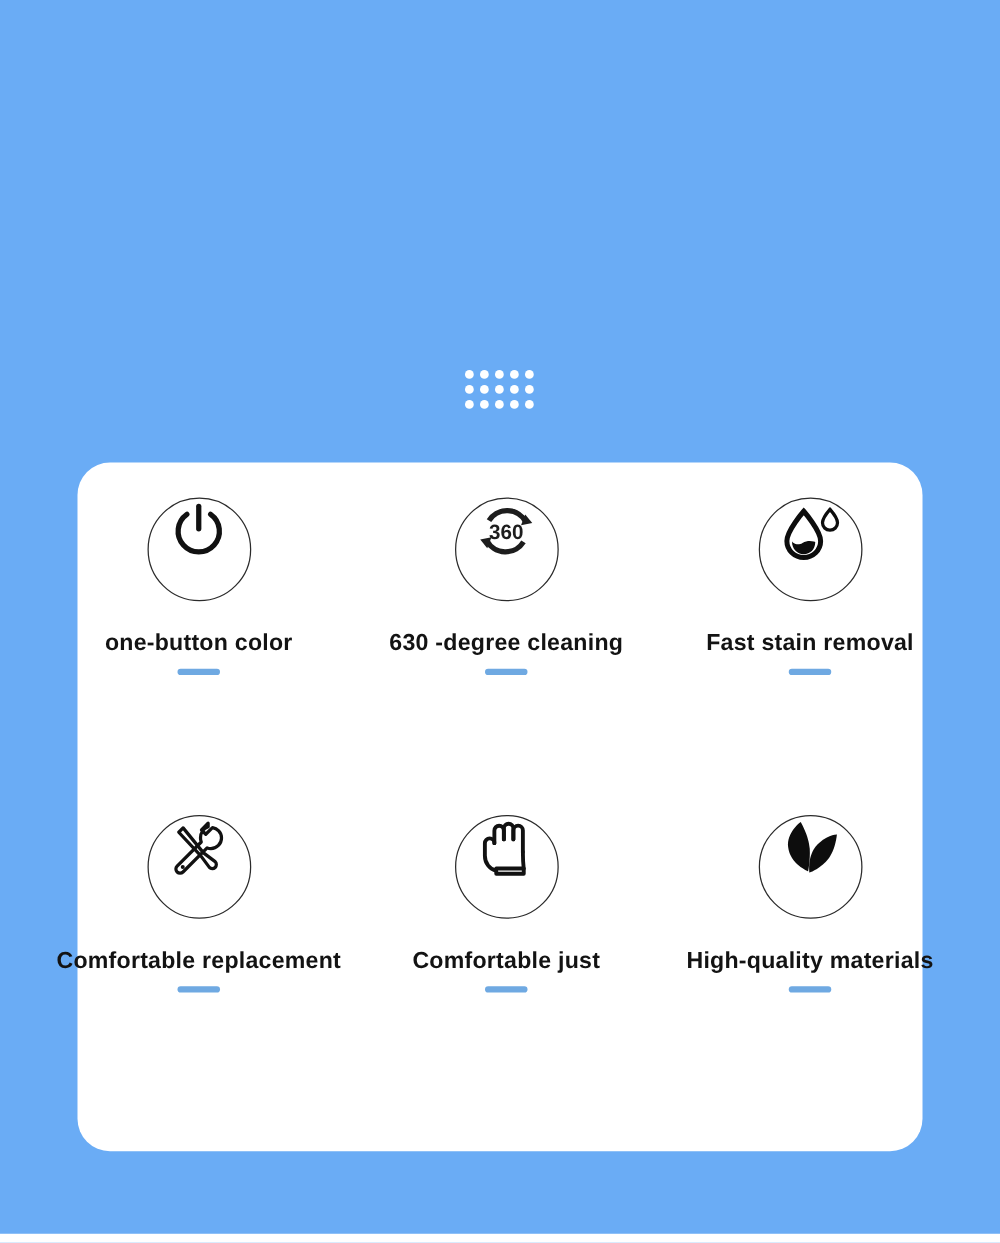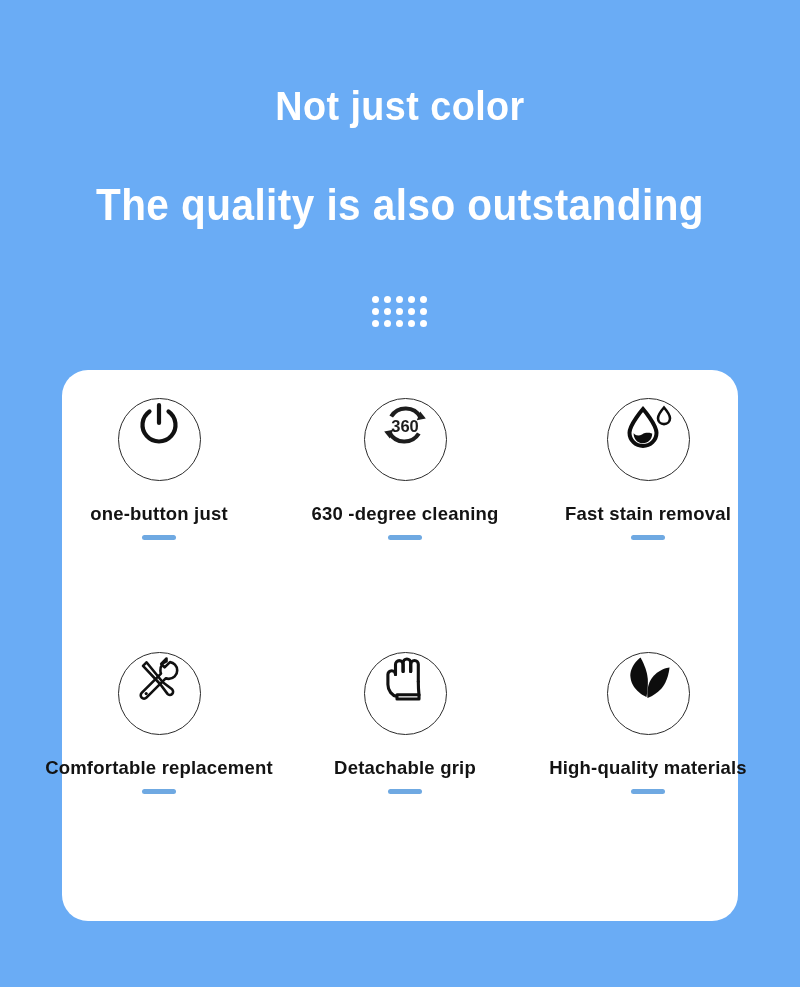--- a/index.html
+++ b/index.html
@@ -146,24 +146,20 @@
     background: #6fa9e2;
   }
 </style>
 </head>
 <body>
 
 <div class="page">
 
   <div class="bg-panel"></div>
 
-  <div class="headings">
-    <div class="heading-primary">Not just color</div>
-    <div class="heading-secondary">The quality is also outstanding</div>
-  </div>
 
   <div class="dot-grid">
     <span class="dot"></span>
     <span class="dot"></span>
     <span class="dot"></span>
     <span class="dot"></span>
     <span class="dot"></span>
     <span class="dot"></span>
     <span class="dot"></span>
     <span class="dot"></span>
@@ -179,21 +175,21 @@
   <div class="feature-card">
     <div class="feature-grid">
 
       <div class="feature r0 c0">
         <div class="icon-circle">
           <svg width="46" height="46" viewBox="0 0 46 46">
             <path d="M13.5 12.5 A16.5 16.5 0 1 0 32.5 12.5" fill="none" stroke="#111111" stroke-width="4.2" stroke-linecap="round"></path>
             <line x1="23" y1="6" x2="23" y2="24" stroke="#111111" stroke-width="4.2" stroke-linecap="round"></line>
           </svg>
         </div>
-        <div class="feature-label">one-button just</div>
+        <div class="feature-label">one-button color</div>
         <div class="feature-underline"></div>
       </div>
 
       <div class="feature r0 c1">
         <div class="icon-circle">
           <svg width="52" height="52" viewBox="0 0 52 52">
             <path d="M12.2 17.5 A17 17 0 0 1 41.5 18.3" fill="none" stroke="#1d1d1d" stroke-width="4.2" stroke-linecap="butt"></path>
             <polygon points="41.2,12.5 46.8,19.4 37.8,21.2" fill="#1d1d1d"></polygon>
             <path d="M39.8 34.5 A17 17 0 0 1 10.5 33.7" fill="none" stroke="#1d1d1d" stroke-width="4.2" stroke-linecap="butt"></path>
             <polygon points="10.8,39.5 5.2,32.6 14.2,30.8" fill="#1d1d1d"></polygon>
@@ -251,21 +247,21 @@
               <path d="M28.7 18.5 L28.7 11.3 C28.7 9.2 30.4 7.5 32.5 7.5
                        C34.6 7.5 36.3 9.2 36.3 11.3 L36.3 28.5"></path>
               <path d="M13.5 21.5 C13.5 19.4 11.8 17.7 9.7 17.7
                        C7.6 17.7 5.9 19.4 5.9 21.5 L5.9 31.5
                        C5.9 37.8 10 42.5 15 43.6 L15 46 L37 46 L37 42.2
                        C37 42.2 36.3 35.5 36.3 28.5"></path>
               <line x1="15" y1="41.8" x2="37" y2="41.8"></line>
             </g>
           </svg>
         </div>
-        <div class="feature-label">Detachable grip</div>
+        <div class="feature-label">Comfortable just</div>
         <div class="feature-underline"></div>
       </div>
 
       <div class="feature r1 c2">
         <div class="icon-circle">
           <svg width="52" height="50" viewBox="0 0 52 50">
             <path d="M24.5 44 C24.5 44 10 38 8.5 24.5 C7.2 12.8 18.5 4.5 18.5 4.5
                      C18.5 4.5 25.2 15.5 25.8 26 C26.3 35.5 24.5 44 24.5 44 Z" fill="#0d0d0d"></path>
             <path d="M25.5 45 C25.5 45 23.5 31 32 22.5 C40 14.5 47.5 14.5 47.5 14.5
                      C47.5 14.5 46.5 28.5 38.5 36.5 C32 43 25.5 45 25.5 45 Z" fill="#0d0d0d"></path>

